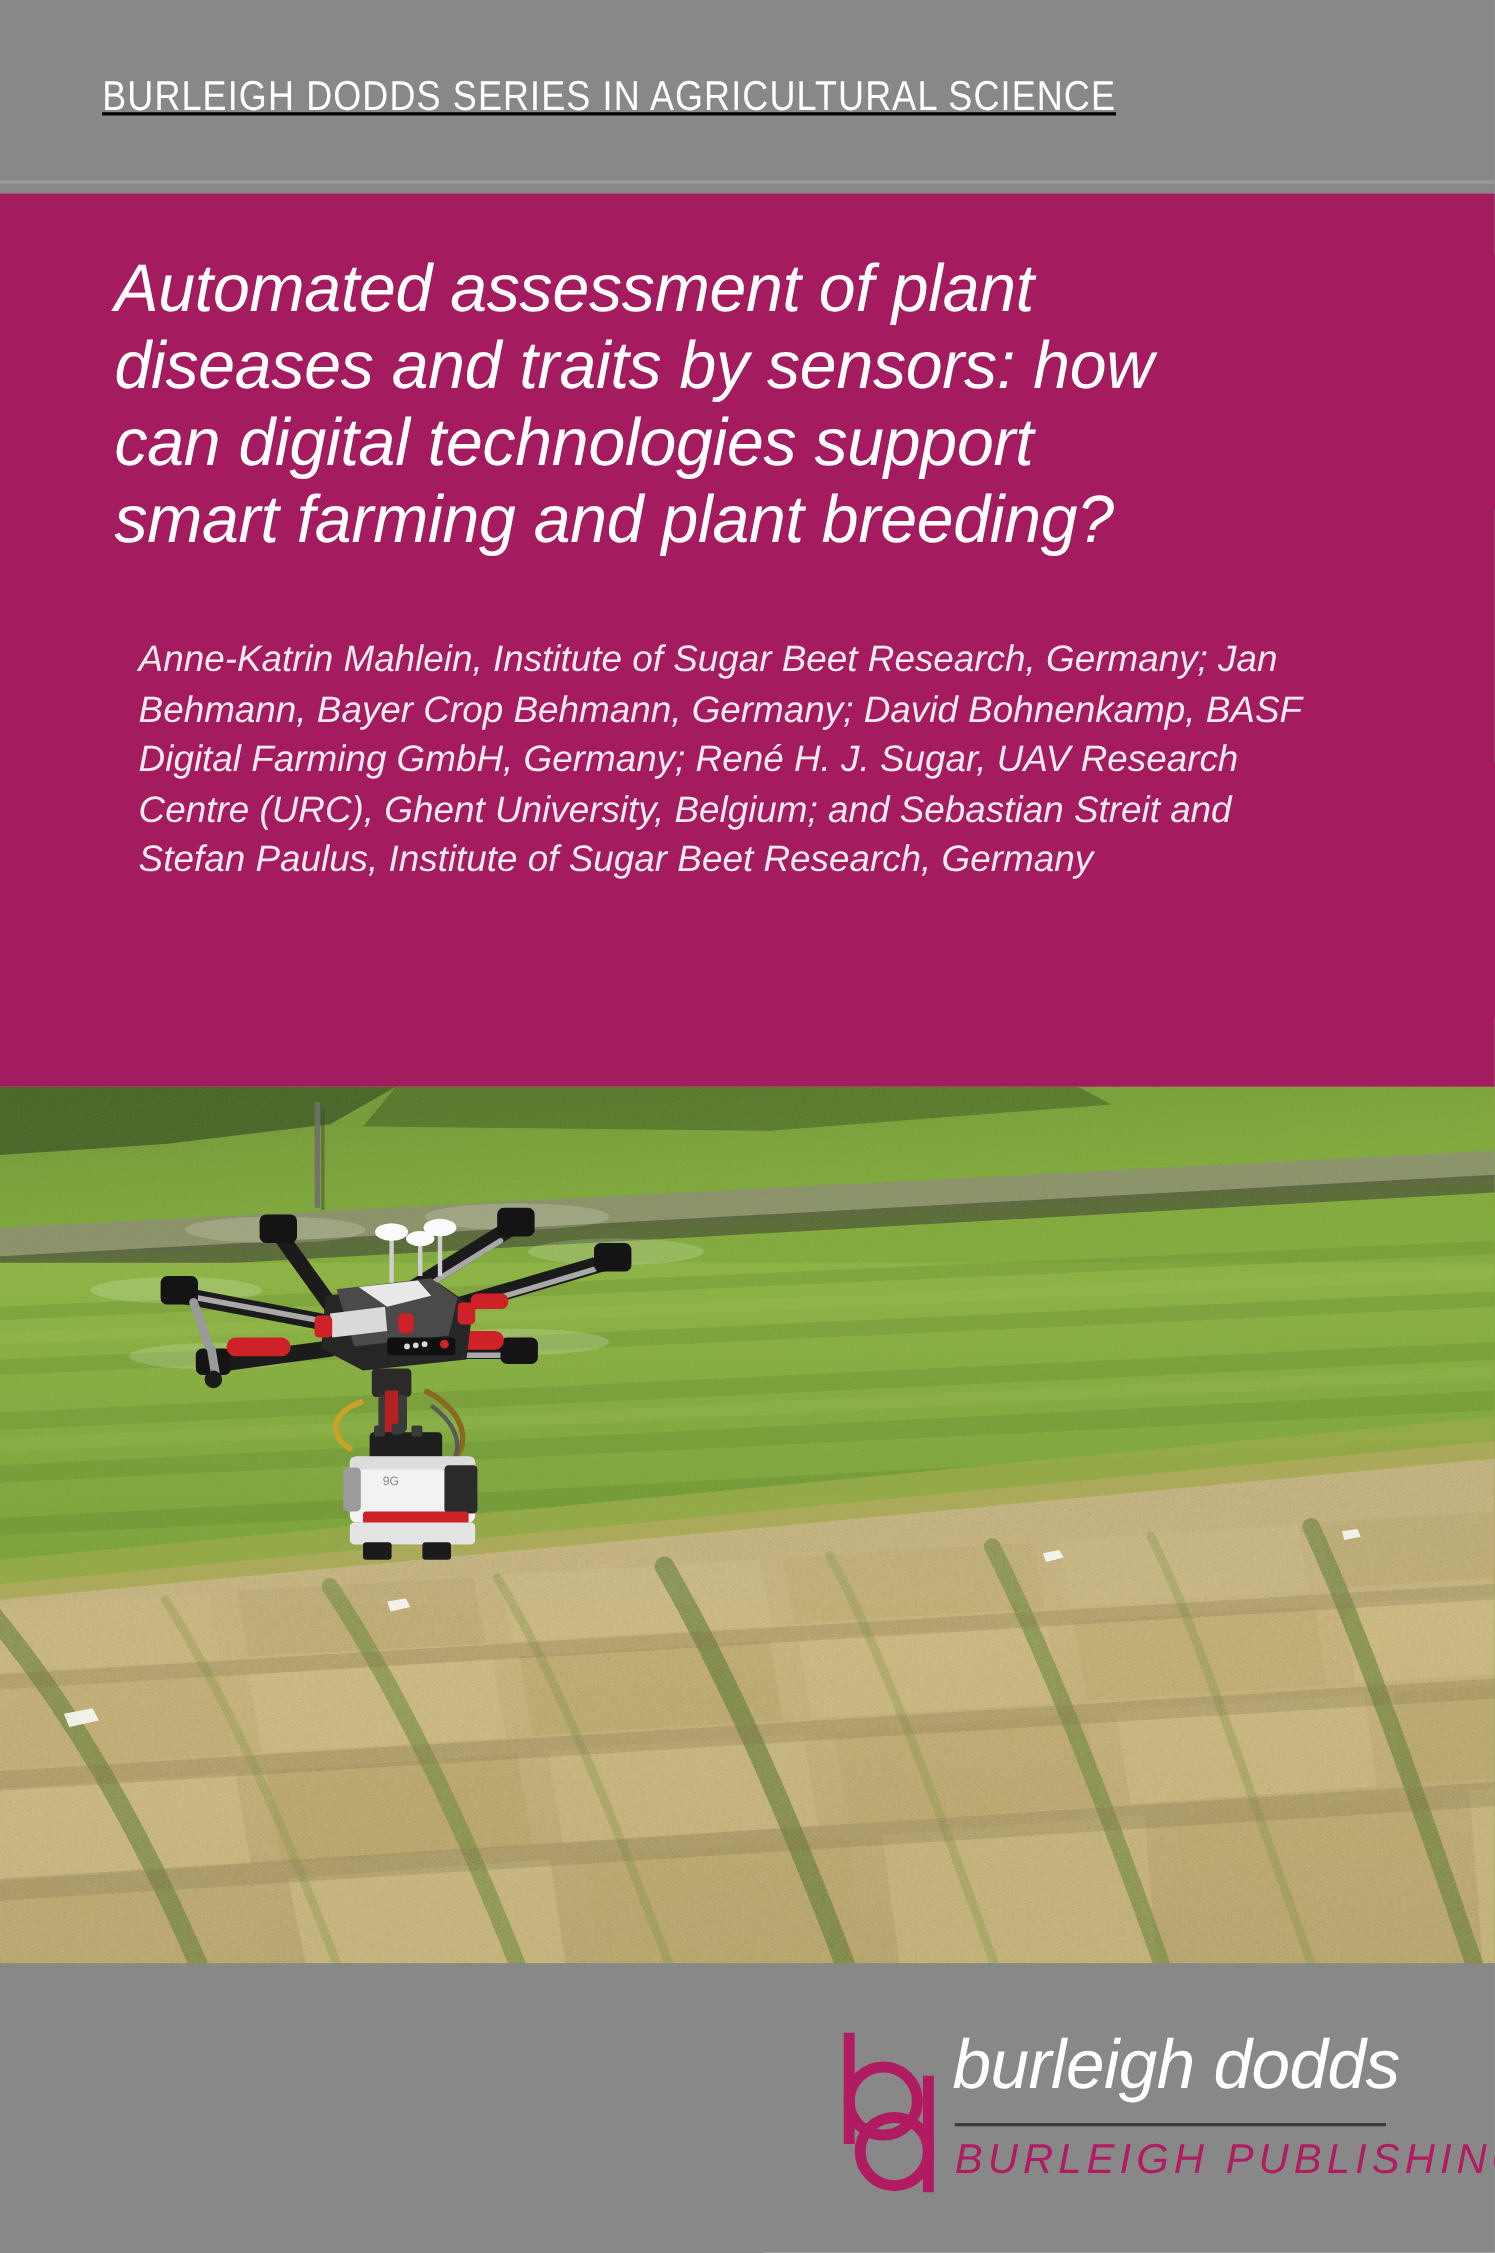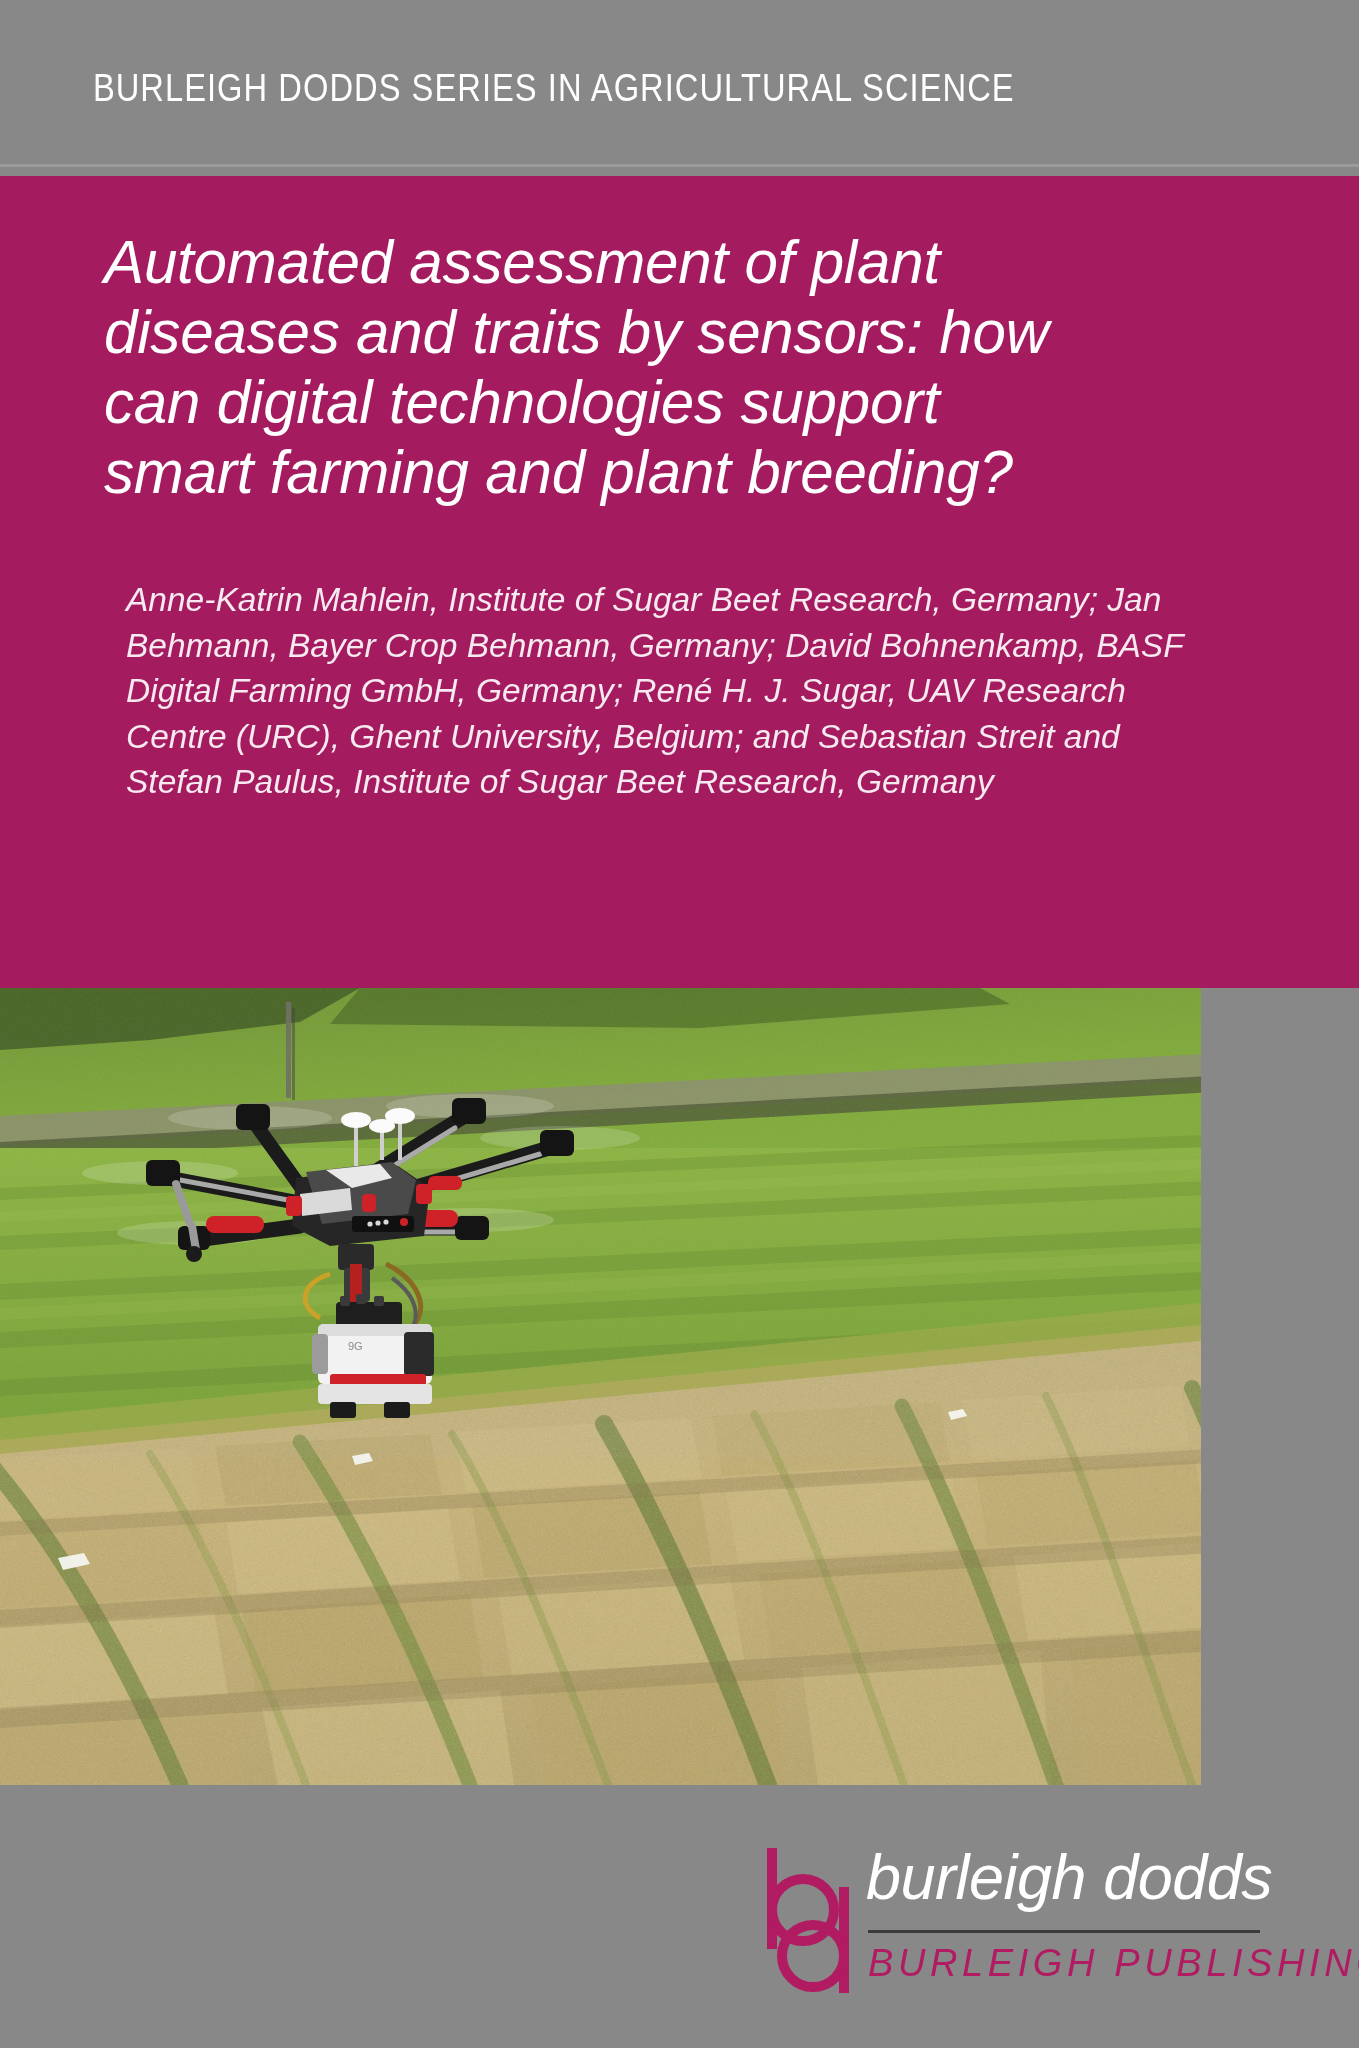--- a/index.html
+++ b/index.html
@@ -22,20 +22,21 @@
   
   .series-band {
     position: absolute;
     left: 0;
     top: 0;
     width: 1359px;
     height: 176px;
     background: #888888;
     display: flex;
     align-items: center;
+    text-decoration: underline;
   }
   .series-title {
     color: #ffffff;
     font-family: "Liberation Sans Narrow", "Liberation Sans", sans-serif;
     font-size: 38px;
     font-weight: 400;
     letter-spacing: 1.2px;
     padding-left: 108px;
     transform: scaleX(0.86);
     transform-origin: left center;
@@ -90,21 +91,21 @@
     display: block;
     white-space: nowrap;
     margin-left: 22px;
   }
 
   
   .photo {
     position: absolute;
     left: 0;
     top: 988px;
-    width: 1201px;
+    width: 1359px;
     height: 797px;
     overflow: hidden;
     background: #8a9a3e;
   }
   .photo-svg {
     display: block;
     width: 1359px;
     height: 797px;
   }
 

